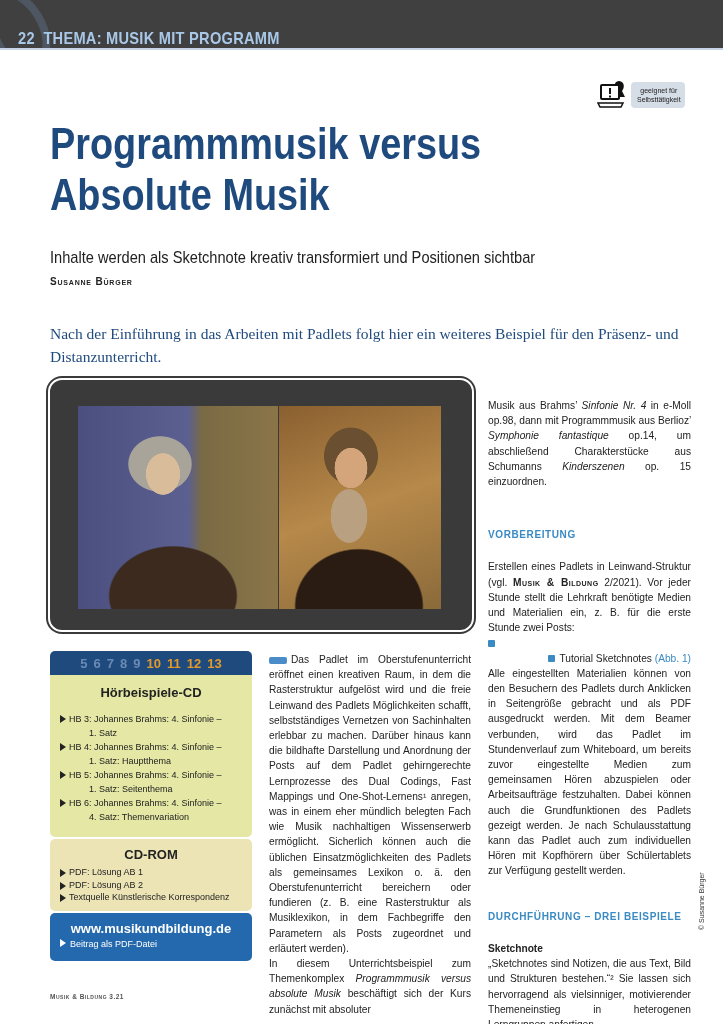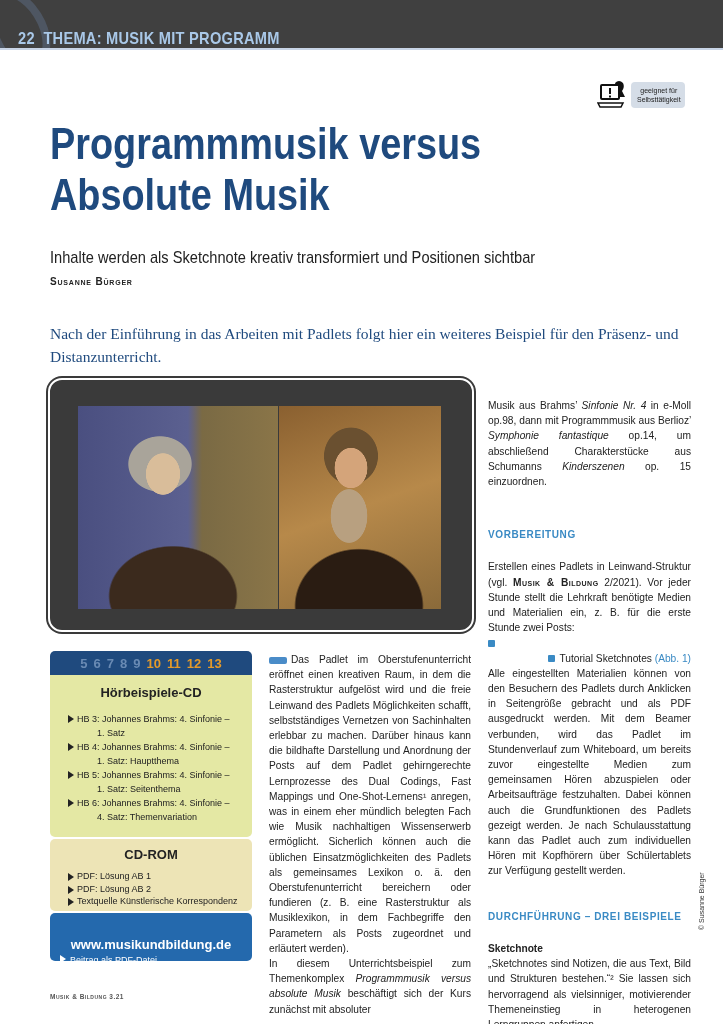--- a/index.html
+++ b/index.html
@@ -86,38 +86,38 @@
     .grade.inactive { color: #6a8bb4; }
     .grade.active { color: #e49a2a; }
     .cd-box {
       position: absolute; left: 50px; top: 675px; width: 202px; height: 162px;
       background: #e4e8a4; border-radius: 0 0 5px 5px;
     }
     .box-title {
       text-align: center; font-weight: bold; font-size: 13px; color: #222;
       margin-top: 10px; margin-bottom: 12px;
     }
-    .box-list { list-style: none; padding: 0 0 0 10px; margin: 8px; font-size: 9px; line-height: 14px; color: #222; }
+    .box-list { list-style: none; padding: 0 0 0 10px; margin: 0; font-size: 9px; line-height: 14px; color: #222; }
     .box-list li { position: relative; padding-left: 9px; }
     .box-list li::before {
       content: ""; position: absolute; left: 0; top: 3px;
       border-left: 6px solid #222; border-top: 4px solid transparent; border-bottom: 4px solid transparent;
     }
     .box-list .cont { display: block; padding-left: 20px; }
     .cdrom-box {
       position: absolute; left: 50px; top: 839px; width: 202px; height: 72px;
       background: #ede4b6; border-radius: 5px;
     }
     .cdrom-box .box-title { margin-top: 8px; margin-bottom: 4px; }
     .cdrom-box .box-list { line-height: 12.5px; }
     .web-box {
       position: absolute; left: 50px; top: 913px; width: 202px; height: 48px;
       background: #2469ad; border-radius: 5px; color: #fff;
     }
-    .web-url { text-align: center; font-weight: bold; font-size: 13px; margin-top: 24px; }
+    .web-url { text-align: center; font-weight: bold; font-size: 13px; margin-top: 8px; }
     .web-link { font-size: 9px; padding-left: 10px; margin-top: 3px; position: relative; }
     .web-link .tri {
       display: inline-block; width: 0; height: 0; margin-right: 4px;
       border-left: 6px solid #fff; border-top: 4px solid transparent; border-bottom: 4px solid transparent;
     }
 
     .col { position: absolute; font-size: 10.2px; line-height: 15.2px; color: #222; text-align: justify; }
     .col p { margin: 0; }
     .col2 { left: 269px; top: 652px; width: 202px; }
     .col3 { left: 488px; top: 398px; width: 203px; }

